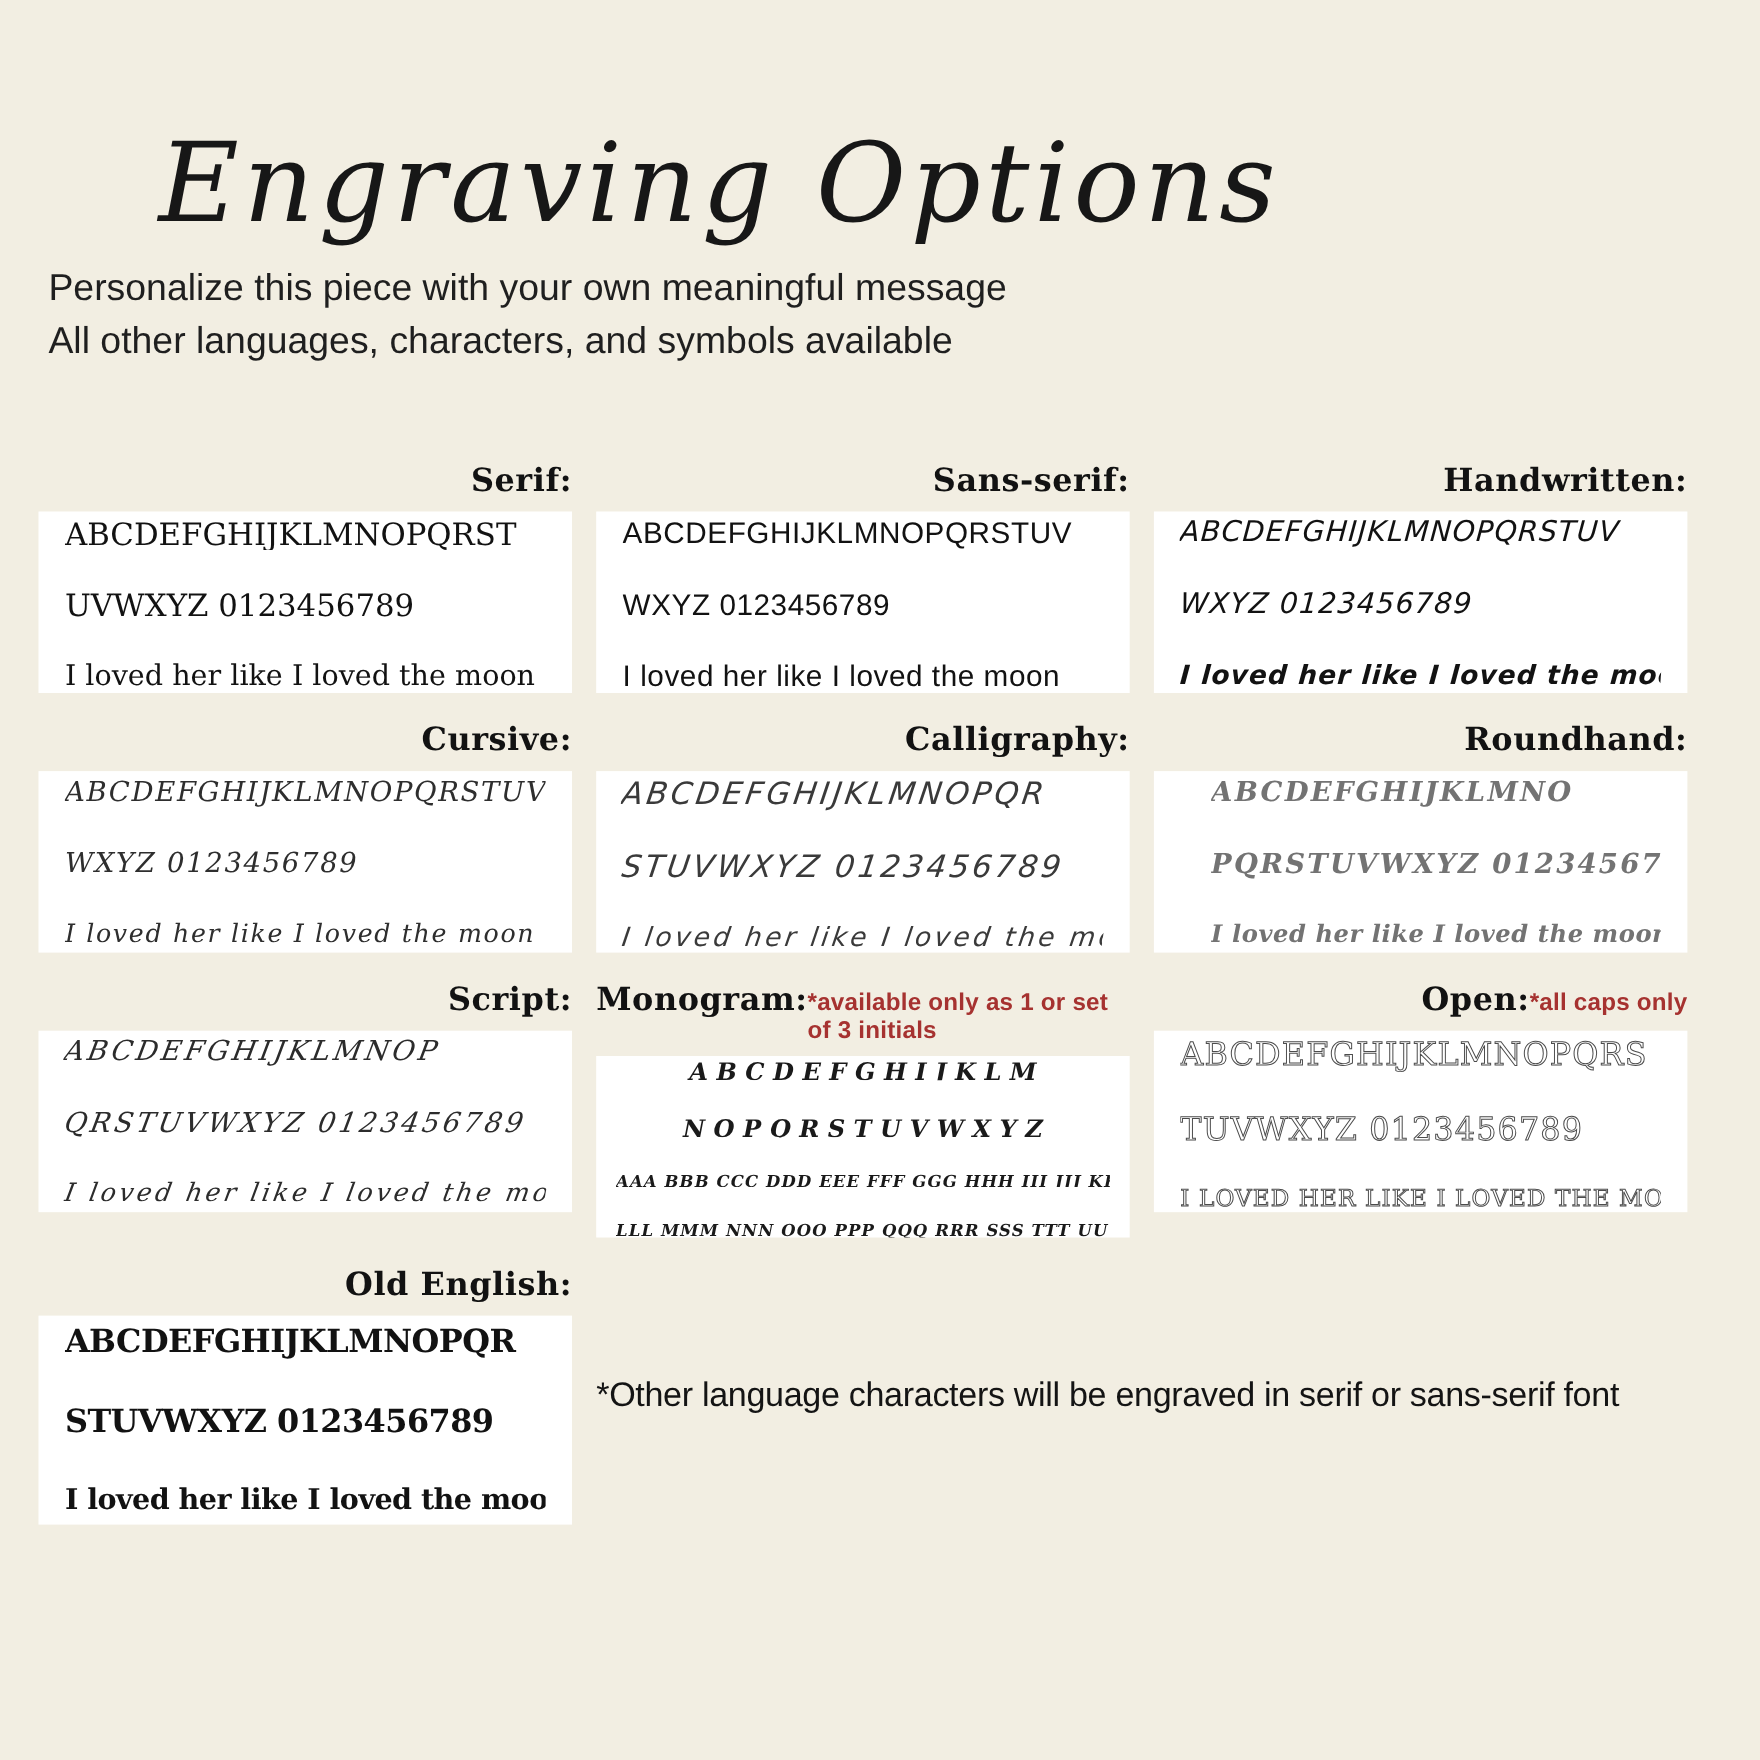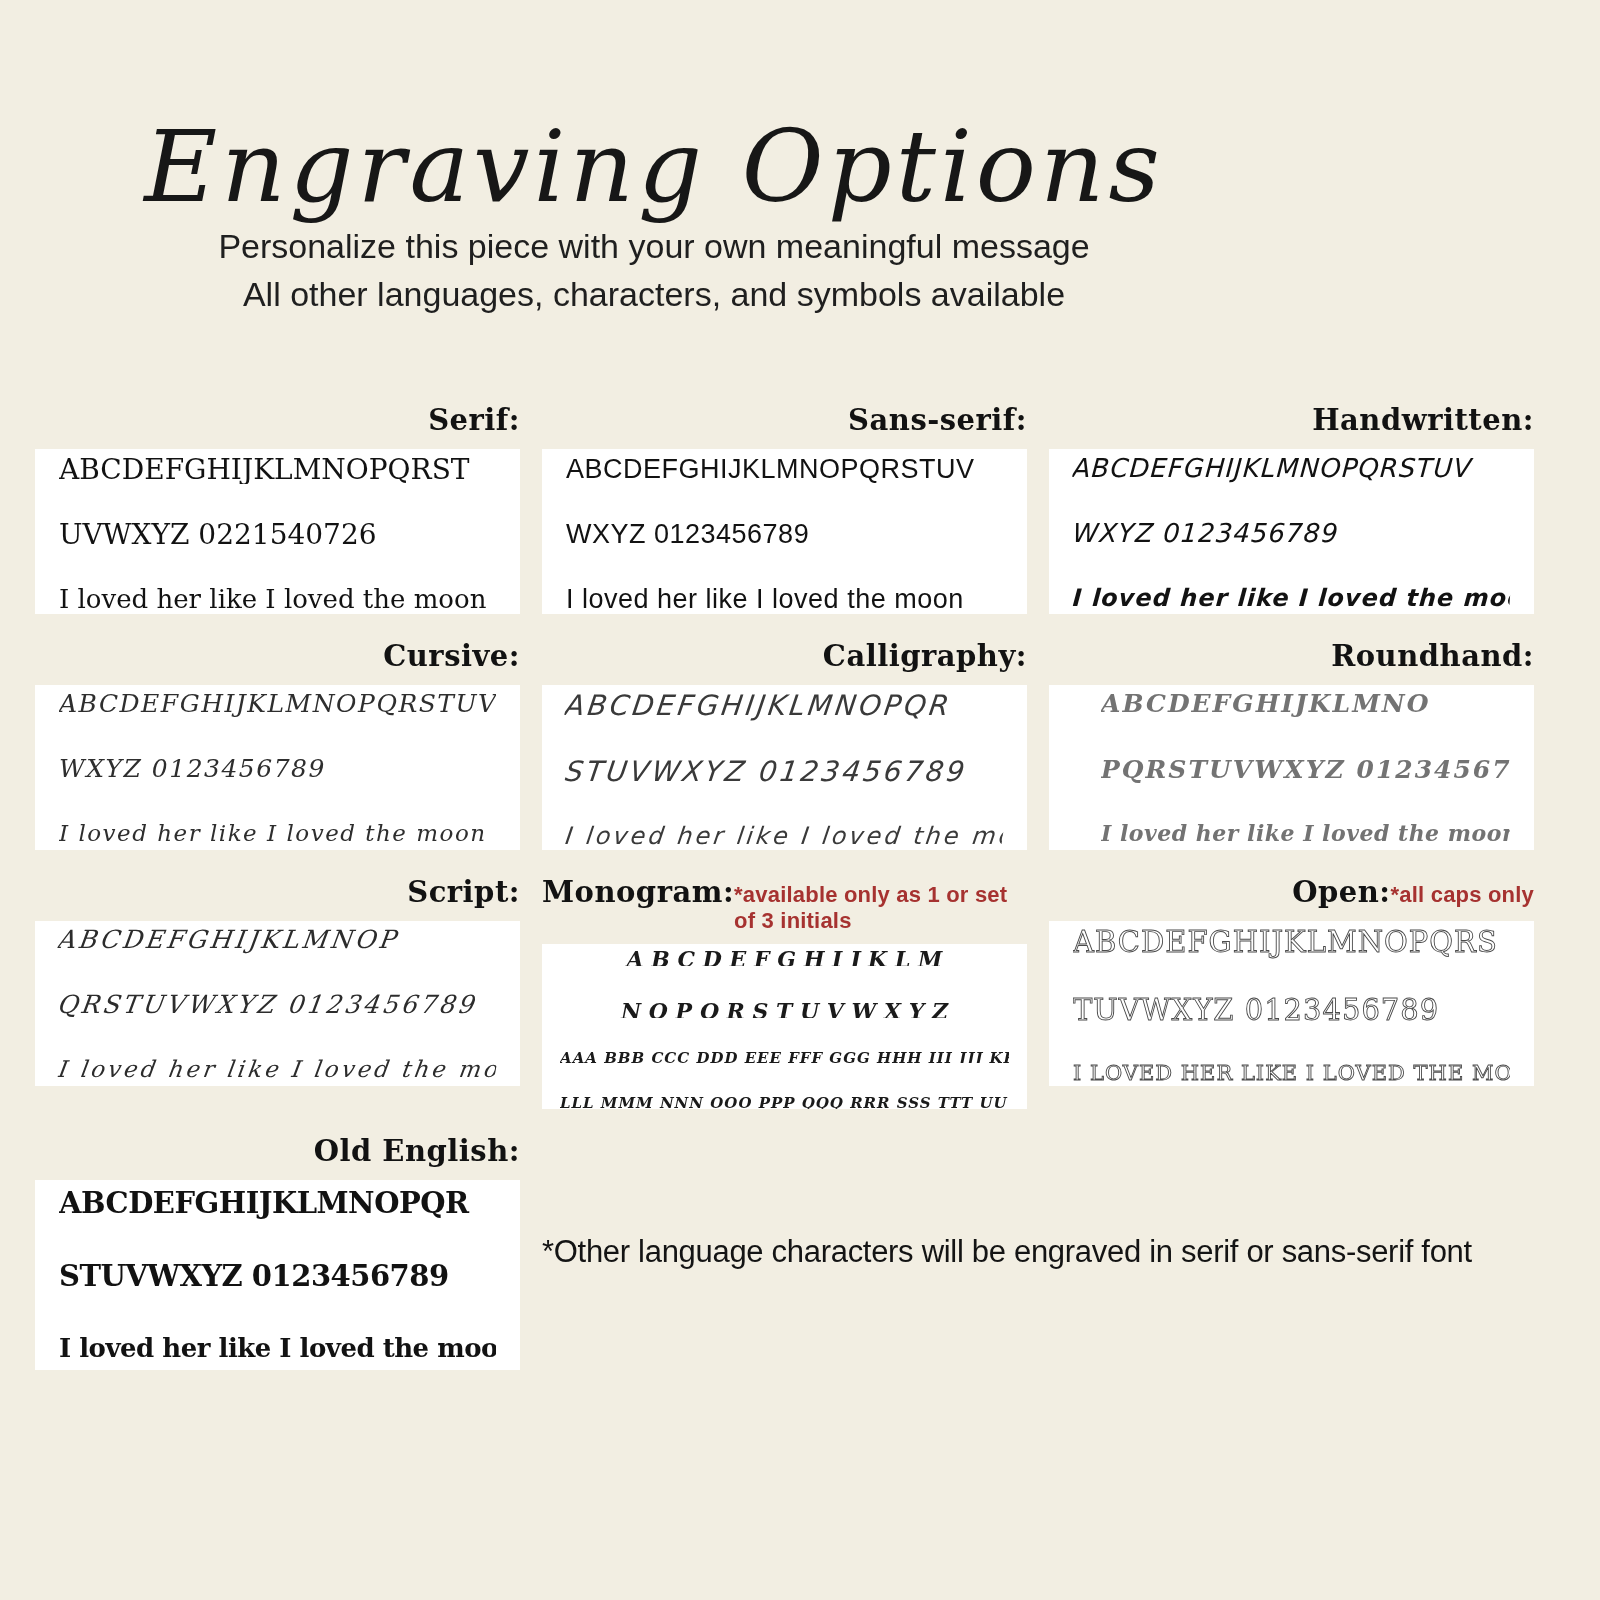--- a/index.html
+++ b/index.html
@@ -20,24 +20,26 @@
     text-align:center;
     font-family:"DejaVu Serif", serif;
     font-style:italic;
     font-weight:400;
     font-size:100px;
     letter-spacing:4px;
     color:#171717;
     line-height:1.1;
   }
   .subtitle{
-    text-align:center;
+    margin-top:16px;
+    text-align:left;
     font-size:34px;
     line-height:1.42;
     color:#1f1f1f;
+    padding-left:44px;
   }
 
   
   .grid{
     margin:84px 0 0 35px;
     display:grid;
     grid-template-columns:485px 485px 485px;
     column-gap:22px;
     row-gap:25px;
   }
@@ -155,21 +157,21 @@
   </div>
 
   <div class="grid">
 
     <div class="cell style-serif">
       <div class="label-row">
         <span class="cell-label">Serif:</span>
       </div>
       <div class="box">
         <div class="line l1">ABCDEFGHIJKLMNOPQRST</div>
-        <div class="line l2">UVWXYZ  0221540726</div>
+        <div class="line l2">UVWXYZ  0123456789</div>
         <div class="line l3">I loved her like I loved the moon</div>
       </div>
     </div>
 
     <div class="cell style-sans">
       <div class="label-row">
         <span class="cell-label">Sans-serif:</span>
       </div>
       <div class="box">
         <div class="line l1">ABCDEFGHIJKLMNOPQRSTUV</div>

